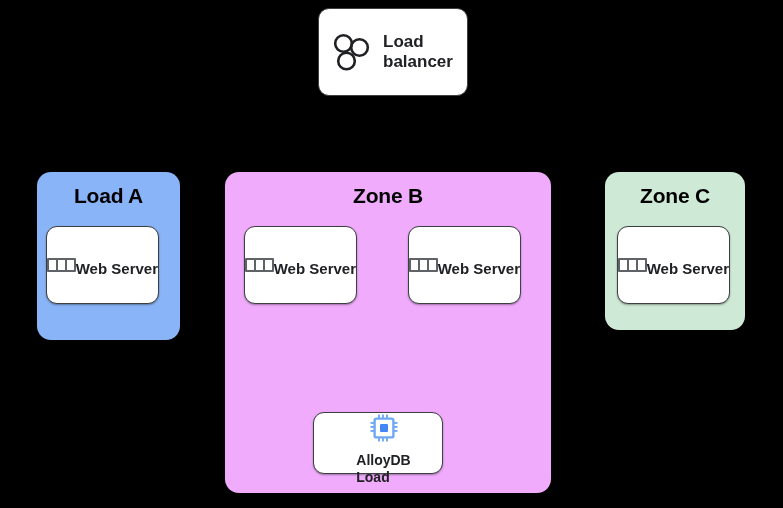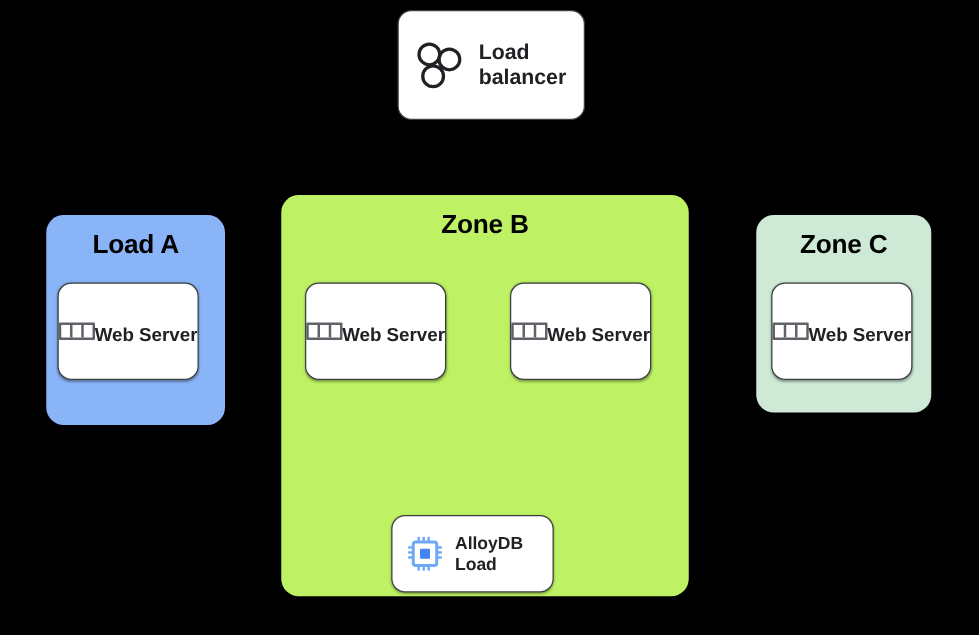--- a/index.html
+++ b/index.html
@@ -30,22 +30,22 @@
     font-weight: bold;
     color: #000000;
     letter-spacing: -0.2px;
   }
 
   #zone-a {
     left: 37px;  top: 172px;  width: 143px;  height: 168px;
     background: #8AB4F8;
   }
   #zone-b {
-    left: 225px; top: 156px;  width: 326px;  height: 321px;
-    background: #bef264;
+    left: 225px; top: 172px;  width: 326px;  height: 321px;
+    background: #f0abfc;
   }
   #zone-c {
     left: 605px; top: 172px;  width: 140px;  height: 158px;
     background: #CEEAD6;
   }
   #zone-a .zone-title { top: 12px;  font-size: 21px; }
   #zone-b .zone-title { top: 12px;  font-size: 21px; }
   #zone-c .zone-title { top: 12px;  font-size: 21px; }
 
   
@@ -111,20 +111,21 @@
   }
   .lb-icon { width: 40px; height: 40px; flex: none; }
 
   
   #alloydb {
     left: 313px; top: 412px; width: 130px; height: 62px;
     display: flex;
     align-items: center;
     padding-left: 11px;
     gap: 9px;
+    flex-direction: column;
   }
   .db-label {
     font-size: 14px;
     font-weight: bold;
     color: #202124;
     line-height: 1.2;
   }
   .db-icon { width: 30px; height: 30px; flex: none; }
 
   

